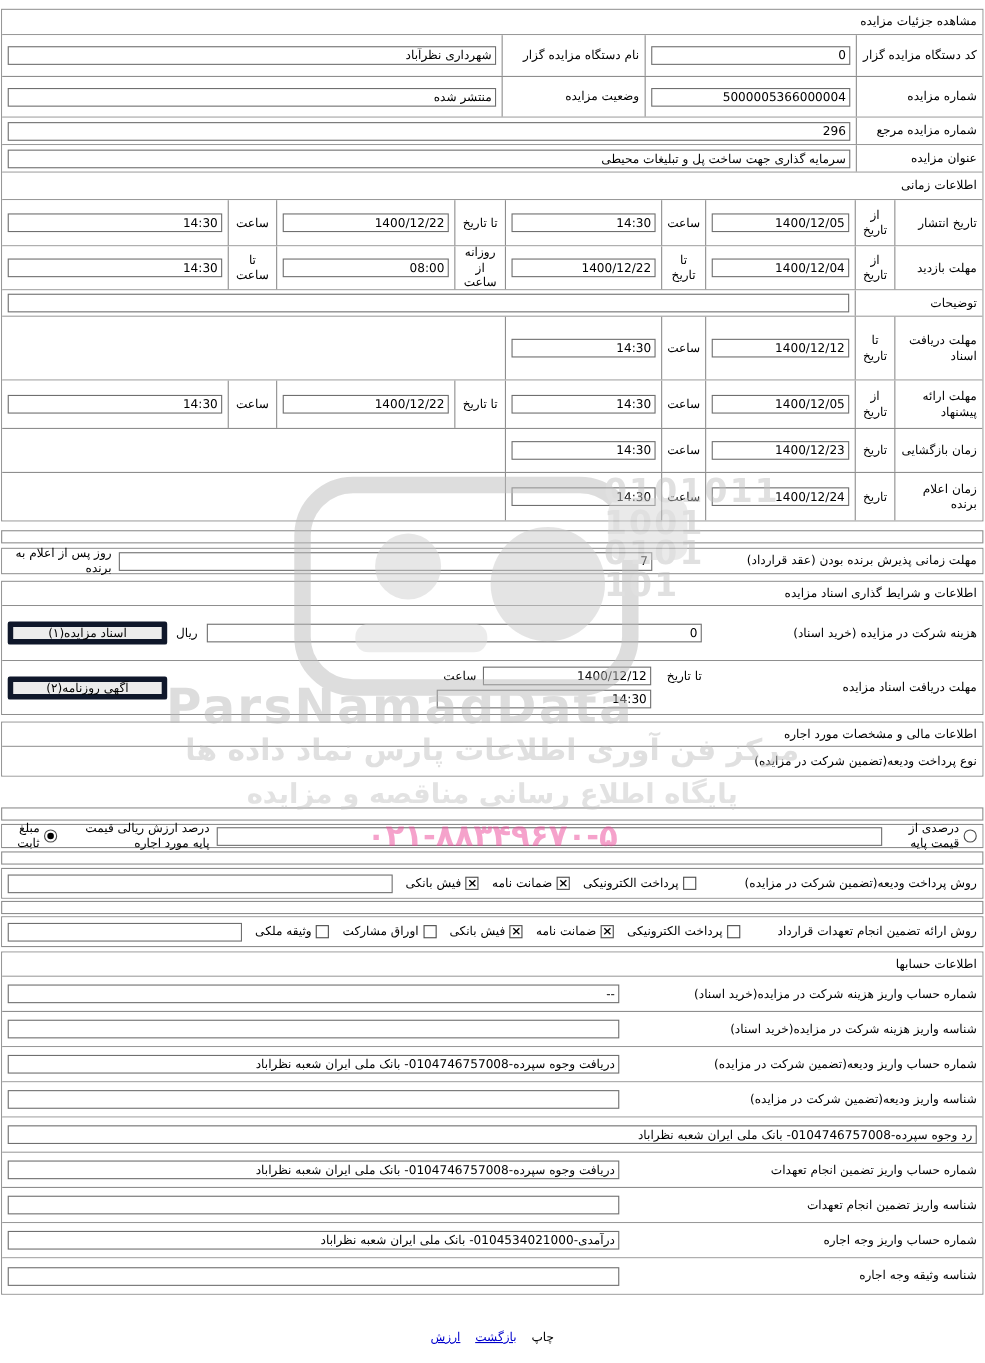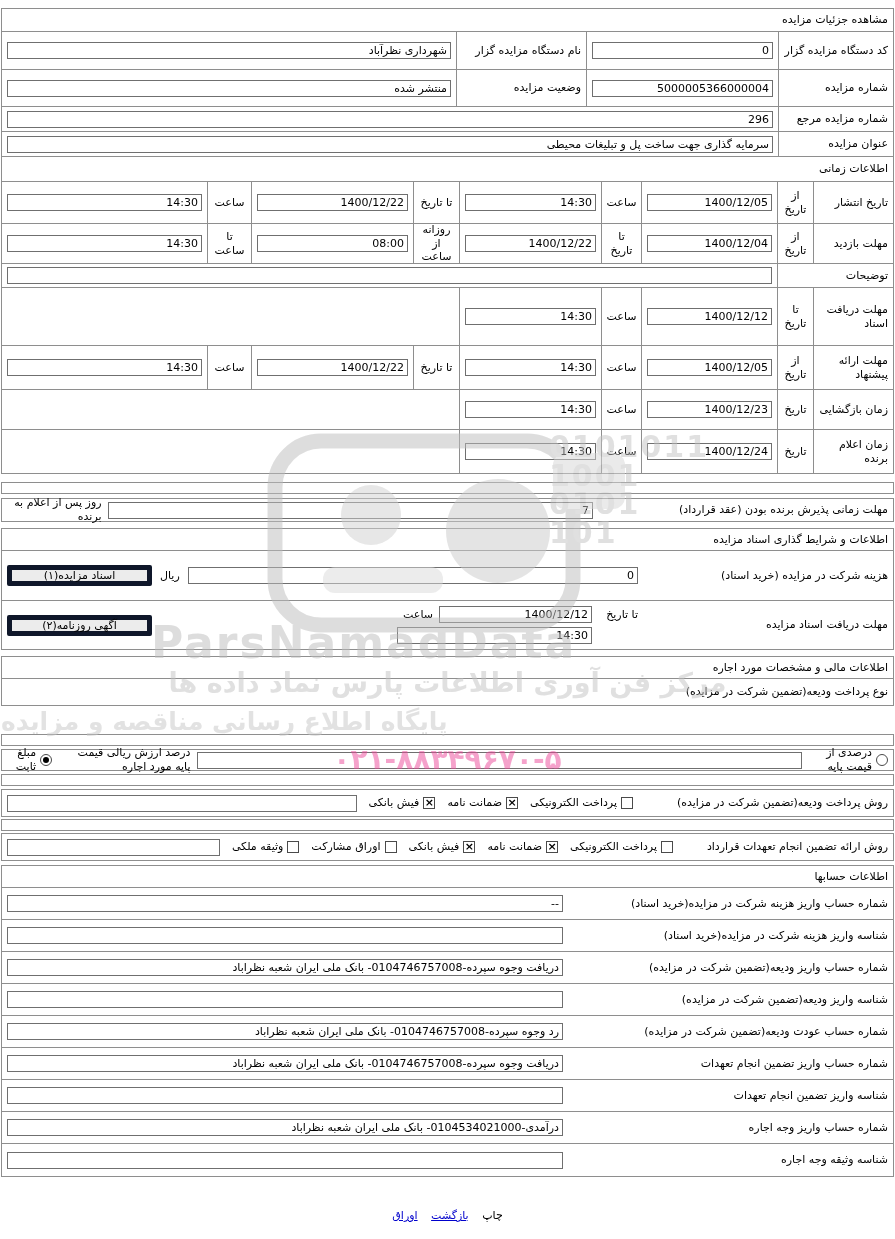--- a/index.html
+++ b/index.html
@@ -60,21 +60,21 @@
   
   .wm{position:absolute;top:417px;right:0;width:893px;height:372px;z-index:30;
       pointer-events:none;opacity:.5}
   .wm .logo{position:absolute;top:2px;left:252px;width:392px;height:212px}
   .wm .bits{position:absolute;top:8px;left:548px;font-weight:bold;color:#c2c2c2;
             font-size:30px;line-height:.95;text-align:left;direction:ltr;letter-spacing:2px}
   .wm .brand{position:absolute;top:192px;left:150px;font-size:44px;font-weight:bold;
              color:#bcbcbc;letter-spacing:2px;direction:ltr}
   .wm .fa1{position:absolute;top:242px;width:100%;text-align:center;font-size:27px;
            font-weight:bold;color:#c2c2c2;direction:rtl}
-  .wm .fa2{position:absolute;top:282px;width:100%;text-align:left;font-size:25px;
+  .wm .fa2{position:absolute;top:282px;width:100%;text-align:center;font-size:25px;
            font-weight:bold;color:#c6c6c6;direction:rtl}
   .wm .phone{position:absolute;top:318px;width:100%;text-align:center;font-size:28px;
              font-weight:bold;color:#ec4899;letter-spacing:4px;direction:ltr}
 </style>
 </head>
 <body>
 
 <div class="page">
 
   <div class="wm">
@@ -378,21 +378,20 @@
           <input class="fld w505" value="دریافت وجوه سپرده-0104746757008- بانک ملی ایران شعبه نظراباد" style="">
         </div>
     </div>
     <div class="row h32 nb">
       <div class="cell w325">شناسه واریز ودیعه(تضمین شرکت در مزایده)</div>
       <div class="cell grow">
           <input class="fld w505" value="" style="">
         </div>
     </div>
     <div class="row h32 nb">
-      <div class="cell w325">شماره حساب عودت ودیعه(تضمین شرکت در مزایده)</div>
       <div class="cell grow">
           <input class="fld w505" value="رد وجوه سپرده-0104746757008- بانک ملی ایران شعبه نظراباد" style="">
         </div>
     </div>
     <div class="row h32 nb">
       <div class="cell w325">شماره حساب واریز تضمین انجام تعهدات</div>
       <div class="cell grow">
           <input class="fld w505" value="دریافت وجوه سپرده-0104746757008- بانک ملی ایران شعبه نظراباد" style="">
         </div>
     </div>
@@ -412,16 +411,16 @@
       <div class="cell w325">شناسه وثیقه وجه اجاره</div>
       <div class="cell grow">
           <input class="fld w505" value="" style="">
         </div>
     </div>
   </div>
 
   <div class="footer">
     <span class="plain">چاپ</span>
     <a href="#">بازگشت</a>
-    <a href="#">اوراق</a>
+    <a href="#">ارزش</a>
   </div>
 
 </div>
 
 </body></html>

